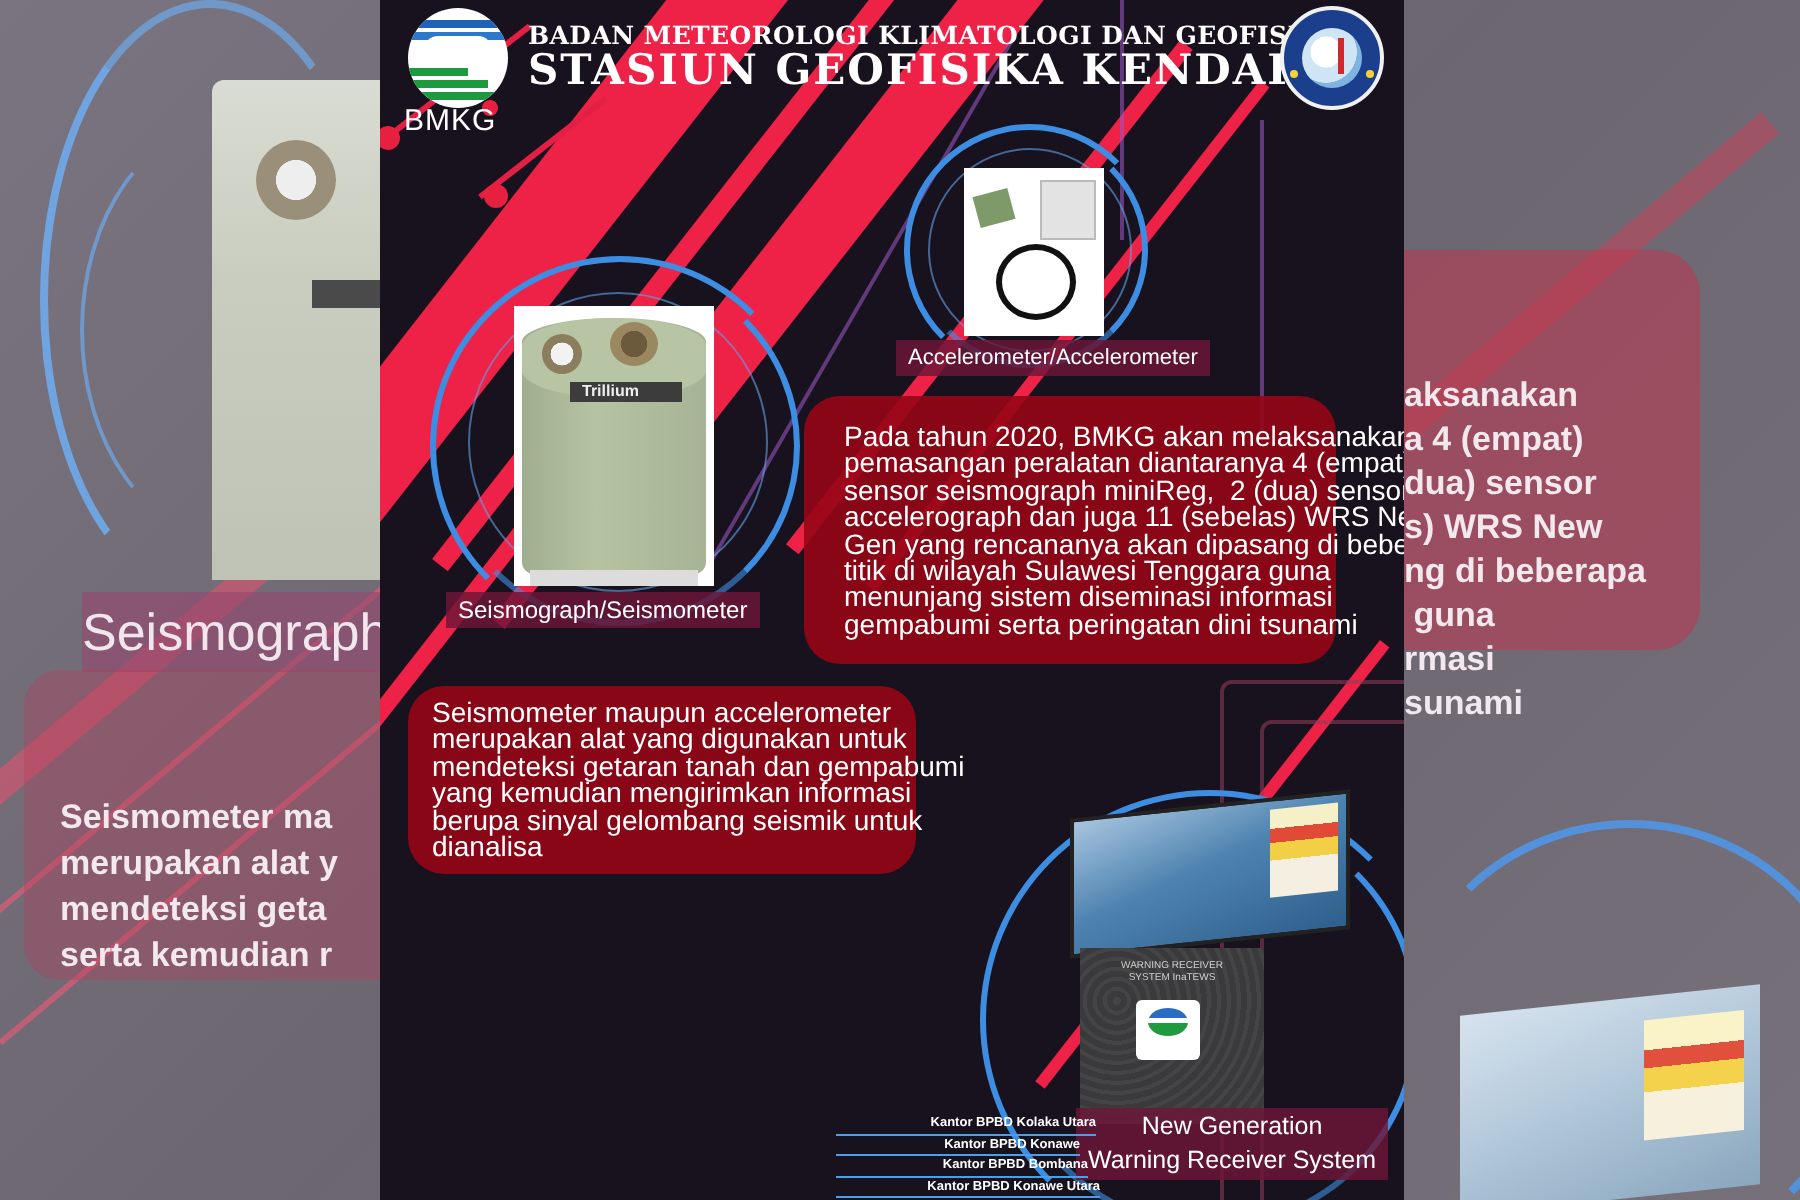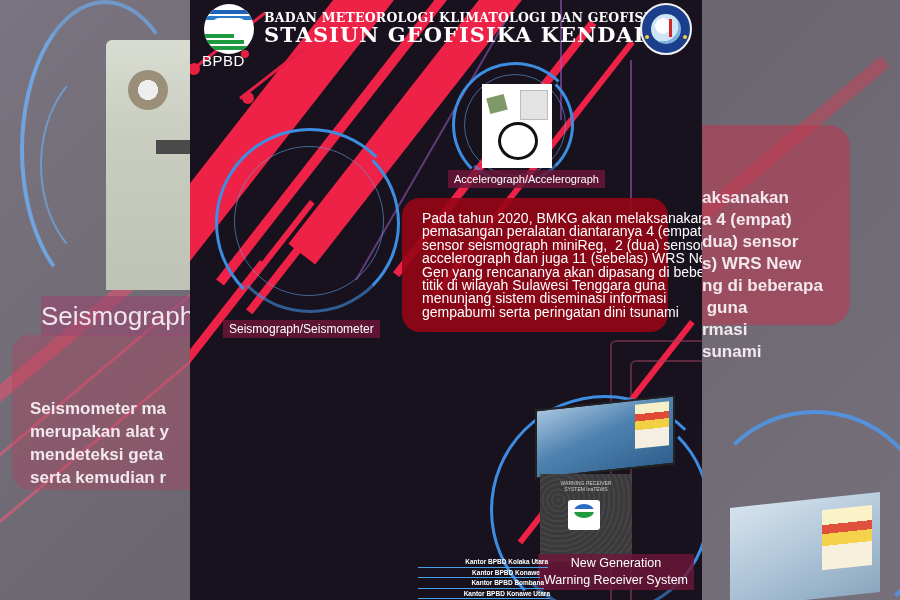--- a/index.html
+++ b/index.html
@@ -82,21 +82,21 @@
     .seismo-photo .foot { position: absolute; left: 8px; bottom: 0; width: 84px; height: 8px; background: #dcdcdc; }
 
     .accel-photo { left: 292px; top: 84px; width: 70px; height: 84px; }
     .accel-photo .sensor { position: absolute; left: 6px; top: 12px; width: 18px; height: 16px; background: #7e9a68; transform: rotate(-15deg); }
     .accel-photo .box { position: absolute; left: 38px; top: 6px; width: 28px; height: 30px; background: #e3e3e3; border: 1px solid #bbb; }
     .accel-photo .cable { position: absolute; left: 16px; top: 38px; width: 40px; height: 38px; border-radius: 50%;
       border: 3px solid #111; }
 
     .caption { position: absolute; background: rgba(108,22,56,0.82); color: #ffffff; font-size: 12px; white-space: nowrap;
       line-height: 18px; padding: 0 6px; }
-    .cap-seismo { left: 33px; top: 296px; margin-top: 24px; }
+    .cap-seismo { left: 33px; top: 296px; }
     .cap-accel { left: 258px; top: 170px; font-size: 11px; }
     .cap-wrs { left: 348px; top: 554px; font-size: 12.5px; text-align: center; line-height: 17px; padding: 1px 6px; }
 
     
     .tbox { position: absolute; background: rgba(150,6,22,0.9); border-radius: 18px; color: #ffffff; font-size: 14px;
       line-height: 13.4px; white-space: pre; }
     .tbox-main { left: 212px; top: 198px; width: 266px; height: 134px; padding: 14px 0 0 20px; }
     .tbox-seismo { left: 14px; top: 343px; width: 254px; height: 94px; padding: 7px 0 0 12px; }
     .tbox-wrs { left: 14px; top: 450px; width: 276px; height: 86px; padding: 13px 0 0 14px; }
 
@@ -180,53 +180,67 @@
   <div class="circuit" style="left:440px;top:360px;width:80px;height:260px;"></div>
 
   <div class="logo-bmkg">
     <div class="b1"></div>
     <div class="b2"></div>
     <div class="cloud"></div>
     <div class="g" style="top:30px;width:60%;"></div>
     <div class="g" style="top:36px;width:80%;"></div>
     <div class="g" style="top:42px;width:100%;"></div>
   </div>
-  <div class="bmkg-label">BPBD</div>
+  <div class="bmkg-label">BMKG</div>
   <div class="title-small">BADAN METEOROLOGI KLIMATOLOGI DAN GEOFISIKA</div>
   <div class="title-big">STASIUN GEOFISIKA KENDARI</div>
   <div class="logo-ina">
     <div class="inner"></div>
     <div class="tower"></div>
     <div class="d1"></div>
     <div class="d2"></div>
   </div>
 
   <div class="ring blue" style="left:25px;top:128px;width:190px;height:190px;"></div>
   <div class="ring blue2" style="left:30px;top:133px;width:180px;height:180px;"></div>
   <div class="ring thin" style="left:44px;top:146px;width:150px;height:150px;"></div>
+  <div class="photo seismo-photo">
+    <div class="body"></div>
+    <div class="top"></div>
+    <div class="k1"></div>
+    <div class="k2"></div>
+    <div class="brand">Trillium</div>
+    <div class="foot"></div>
+  </div>
   <div class="caption cap-seismo">Seismograph/Seismometer</div>
 
   <div class="ring blue" style="left:262px;top:62px;width:126px;height:126px;"></div>
   <div class="ring blue2" style="left:266px;top:66px;width:118px;height:118px;"></div>
   <div class="ring thin" style="left:274px;top:74px;width:102px;height:102px;"></div>
   <div class="photo accel-photo">
     <div class="sensor"></div>
     <div class="box"></div>
     <div class="cable"></div>
   </div>
-  <div class="caption cap-accel">Accelerograph/Accelerograph</div>
+  <div class="caption cap-accel">Accelerometer/Accelerometer</div>
 
   <div class="tbox tbox-main">Pada tahun 2020, BMKG akan melaksanakan
 pemasangan peralatan diantaranya 4 (empat)
 sensor seismograph miniReg,  2 (dua) sensor
 accelerograph dan juga 11 (sebelas) WRS New
 Gen yang rencananya akan dipasang di beberapa
 titik di wilayah Sulawesi Tenggara guna
 menunjang sistem diseminasi informasi
 gempabumi serta peringatan dini tsunami</div>
+  <div class="tbox tbox-seismo">Seismometer maupun accelerometer
+merupakan alat yang digunakan untuk
+mendeteksi getaran tanah dan gempabumi
+yang kemudian mengirimkan informasi
+berupa sinyal gelombang seismik untuk
+dianalisa</div>
 
   <div class="ring blue" style="left:300px;top:395px;width:230px;height:230px;"></div>
   <div class="ring blue2" style="left:310px;top:405px;width:210px;height:210px;"></div>
   <div class="wrs-screen">
     <div class="panel"></div>
   </div>
   <div class="wrs-stand">
     <div class="lbl">WARNING RECEIVER SYSTEM InaTEWS</div>
     <div class="logo"></div>
   </div>

